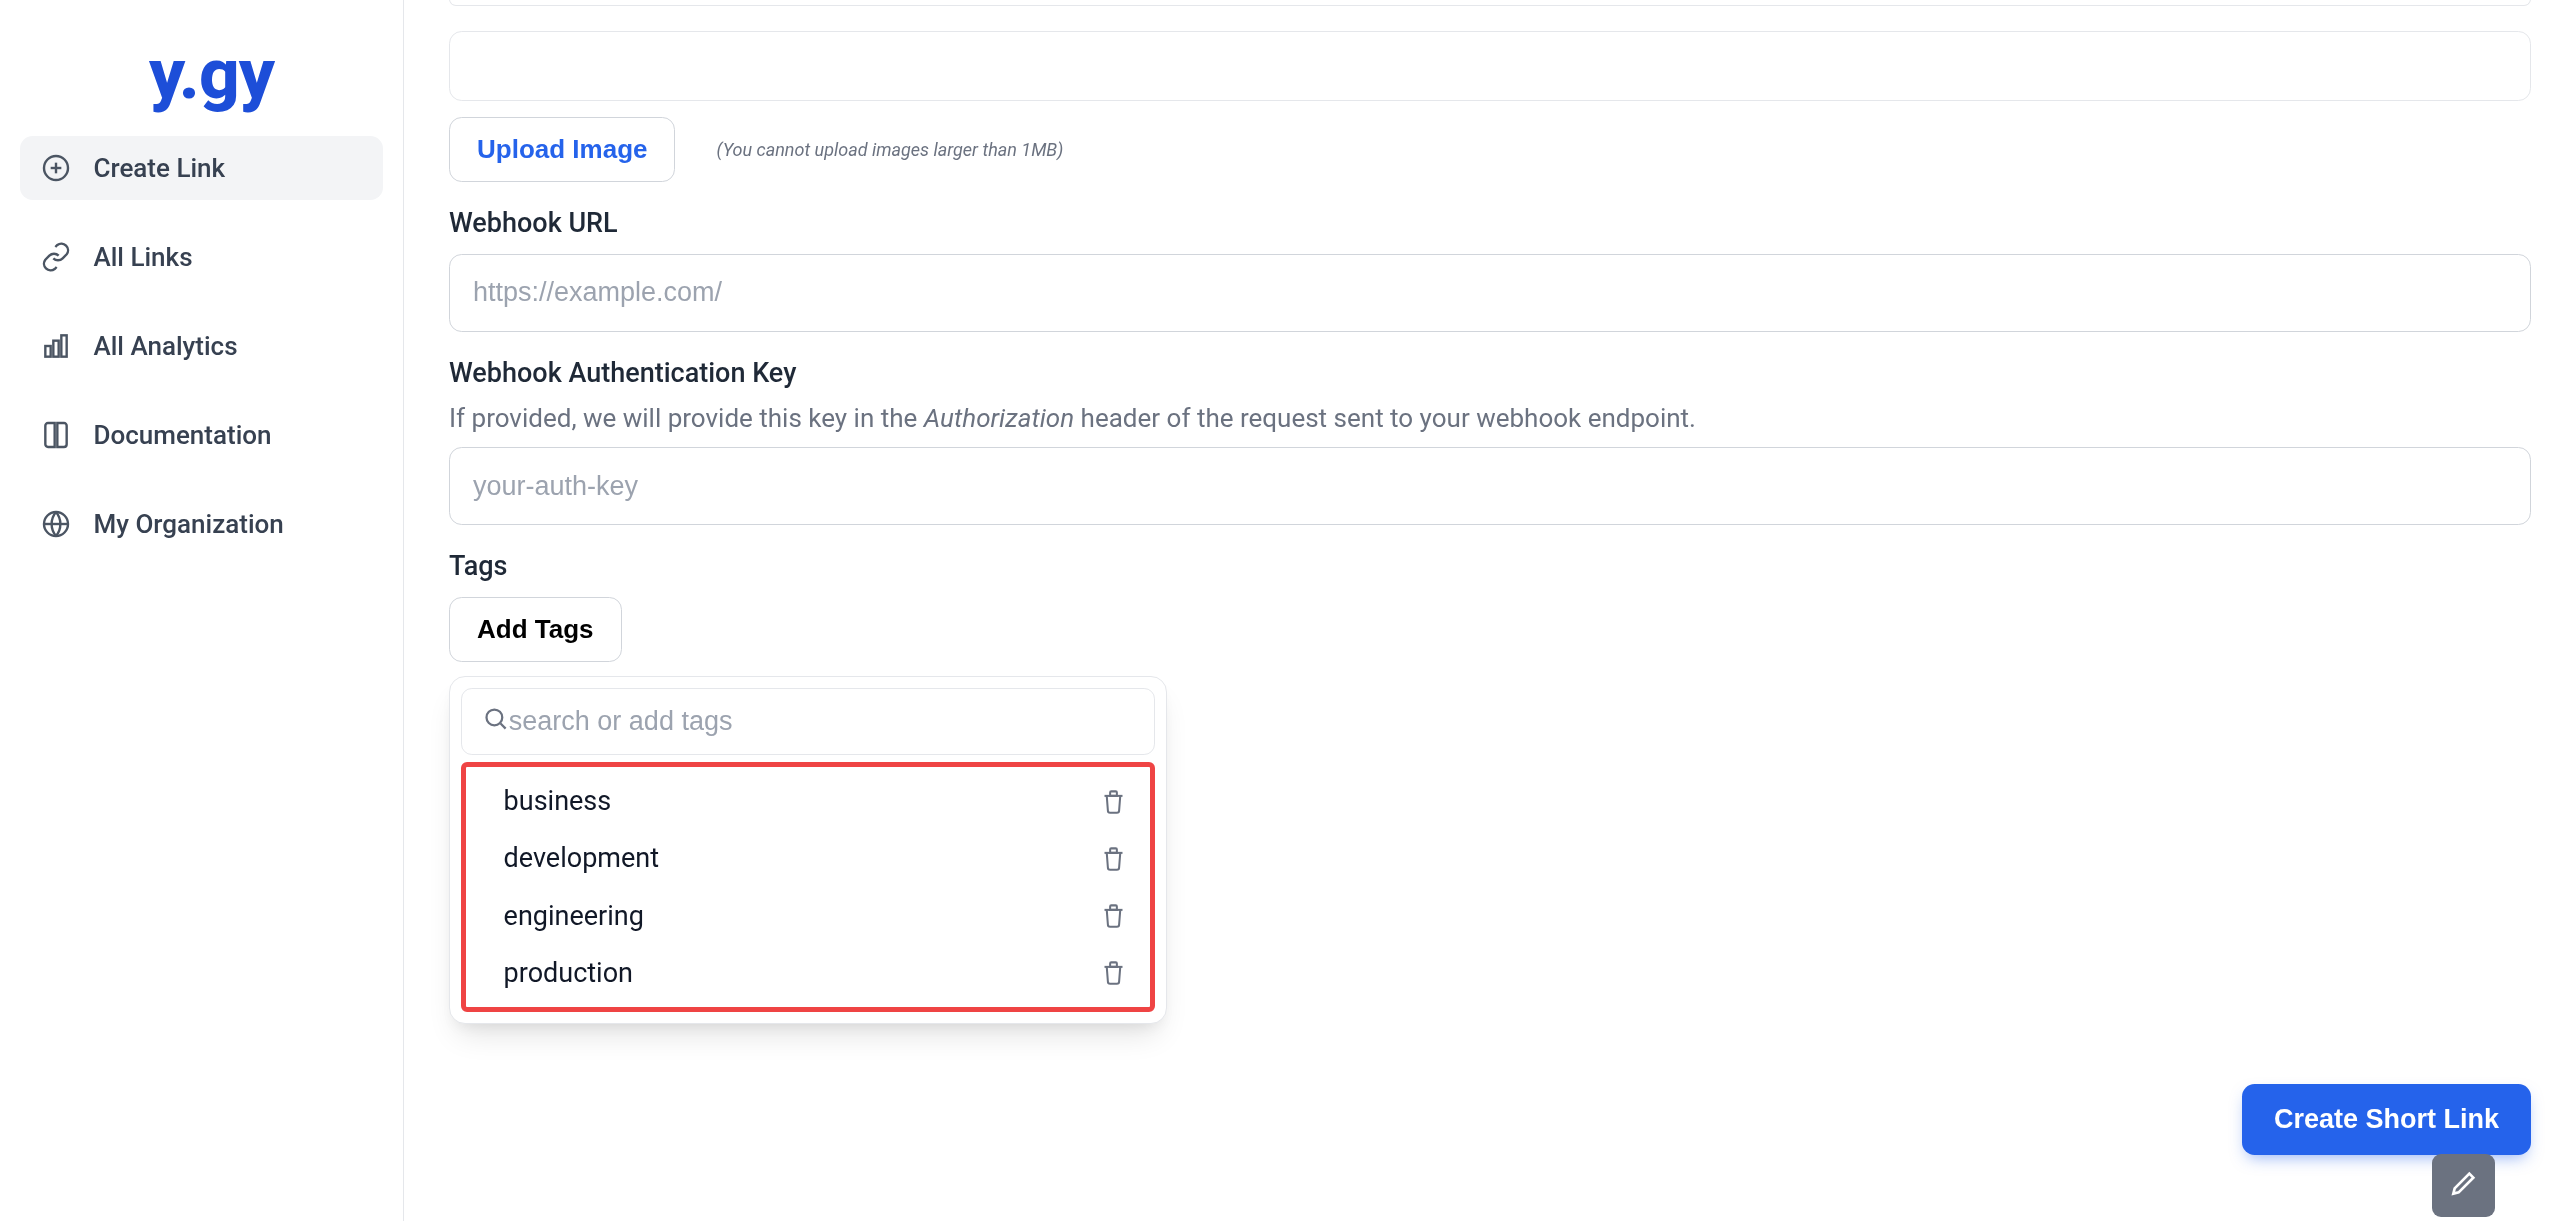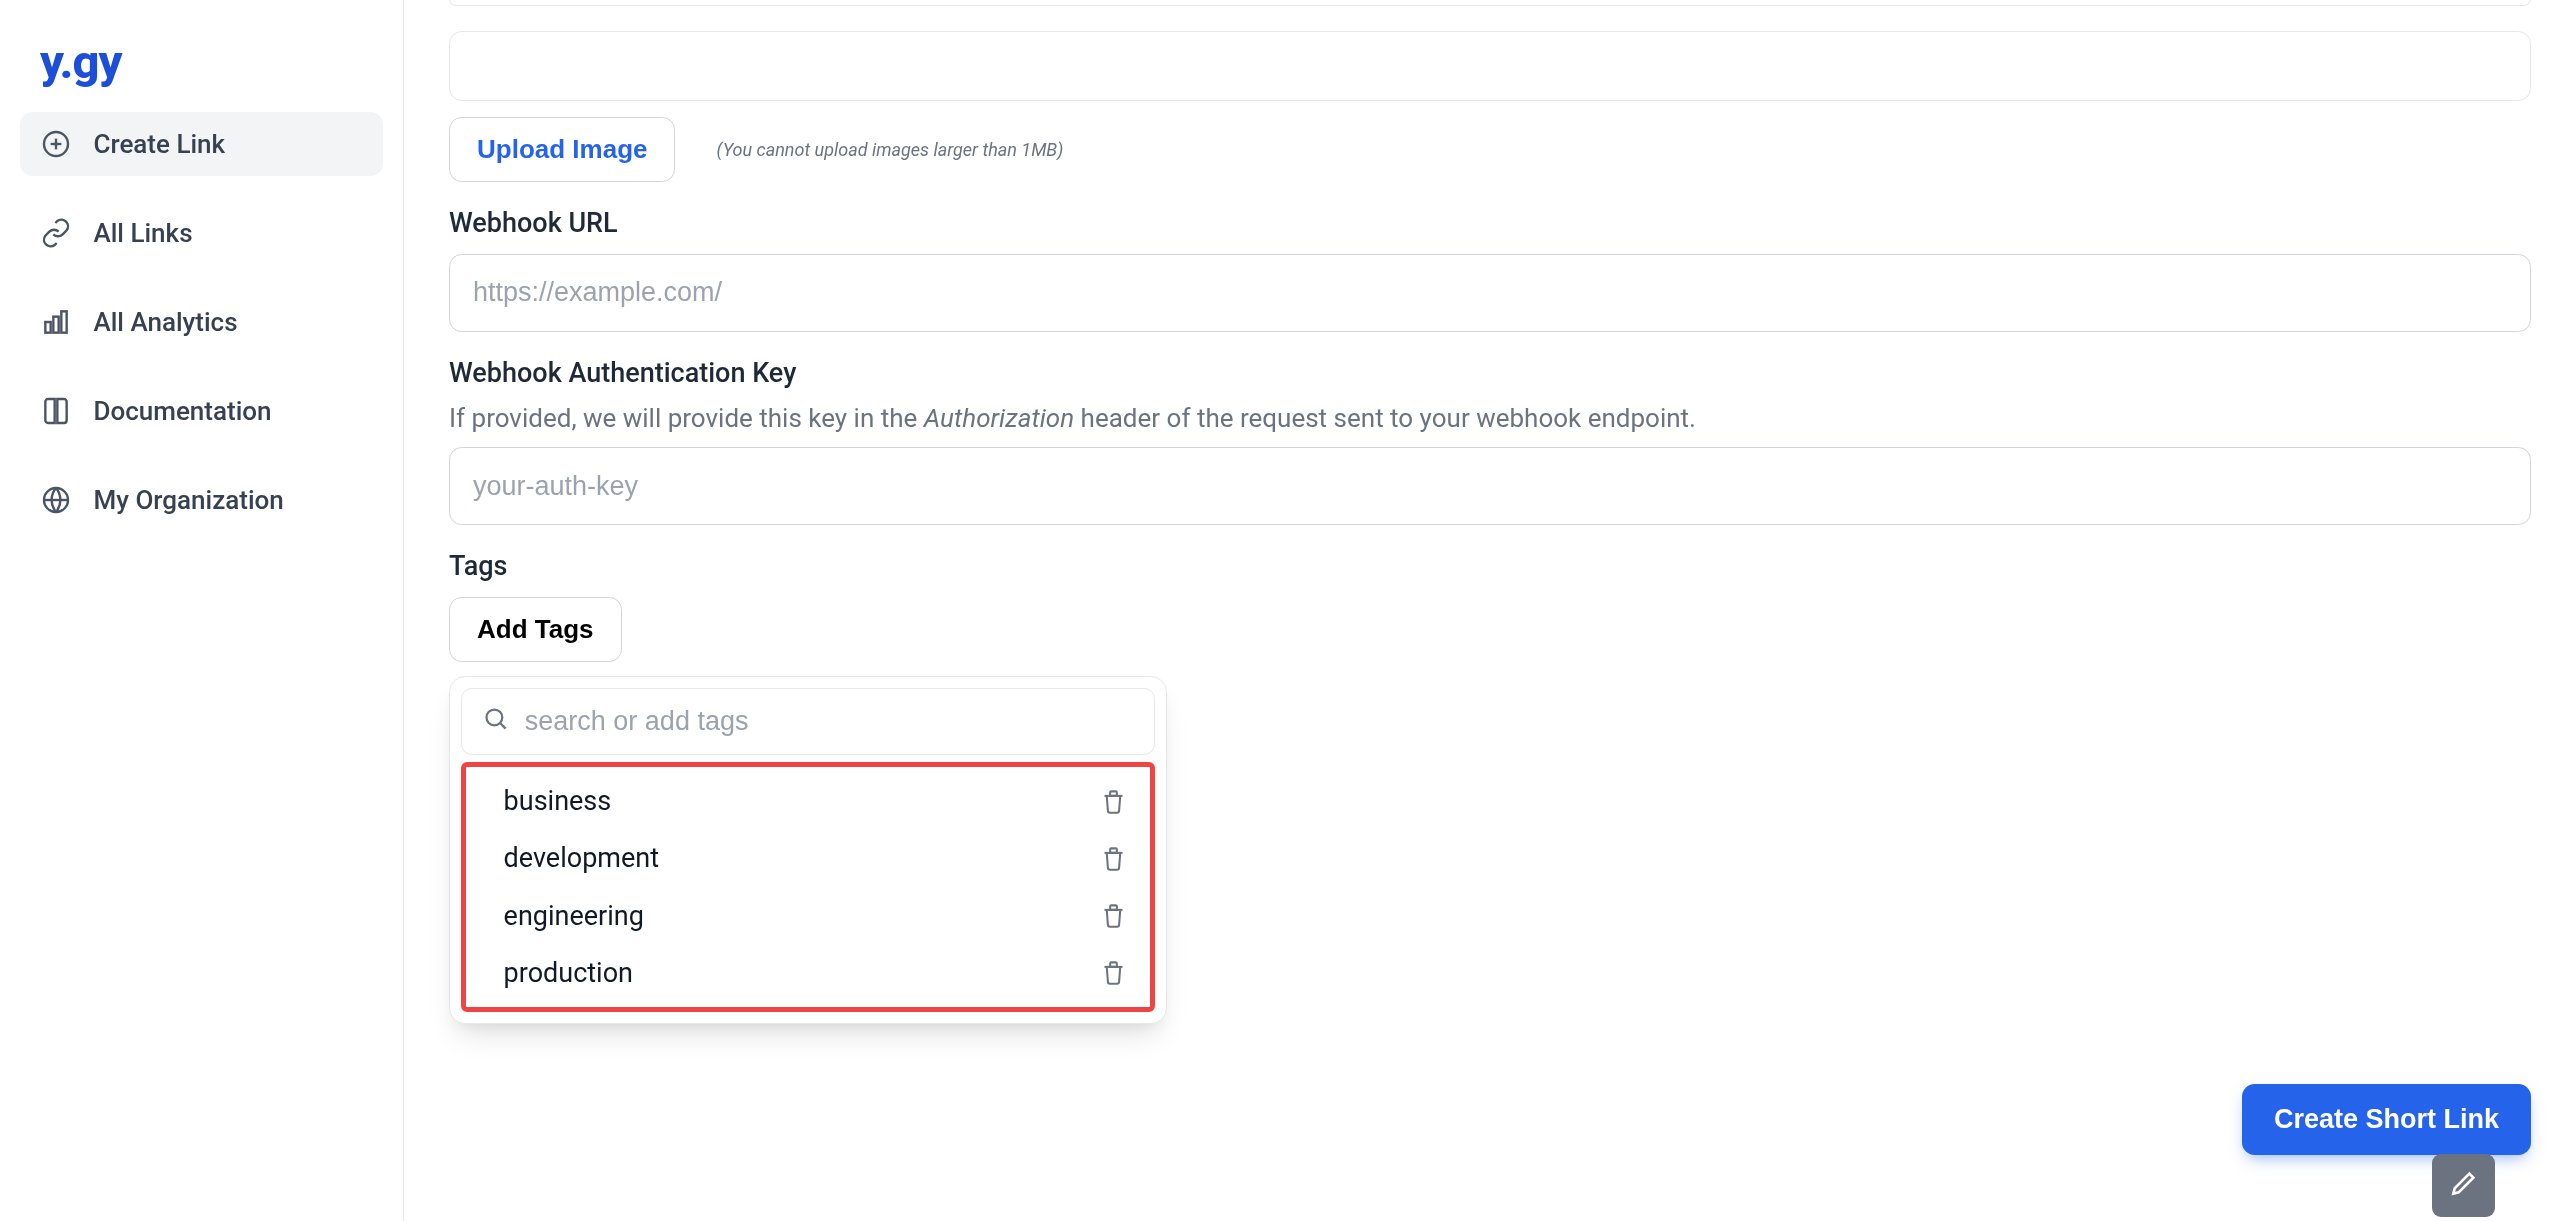--- a/index.html
+++ b/index.html
@@ -12,25 +12,26 @@
   }
   .app { display: flex; width: 100%; height: 100%; }
   .sidebar {
     width: 404px;
     border-right: 0.9px solid #e5e7eb;
     padding: 38px 20px 0 20px;
     display: flex; flex-direction: column;
   }
   .logo {
     font-weight: 800;
-    font-size: 47px;
+    font-size: 71px;
     color: #1d4ed8;
     letter-spacing: -0.9px;
     margin: 0 0 27px 20px;
     line-height: 1;
+    text-align: center;
   }
   .nav { display: flex; flex-direction: column; gap: 25px; }
   .nav-item {
     display: flex; align-items: center; gap: 21.5px;
     padding: 16px 20px;
     border-radius: 12.6px;
     color: #374151;
     font-size: 26px;
     font-weight: 500;
     cursor: pointer;
@@ -101,21 +102,21 @@
   .tags-dropdown {
     margin-top: 14.4px;
     width: 718px;
     border: 0.9px solid #e5e7eb;
     border-radius: 16px;
     background: #fff;
     box-shadow: 0 18px 31px -9px rgba(0,0,0,0.12), 0 7.2px 14.4px -7.2px rgba(0,0,0,0.08);
     padding: 10.8px;
   }
   .tag-search {
-    display: flex; align-items: center; gap: 16px;
+    display: flex; align-items: center; 
     border: 0.9px solid #e5e7eb;
     border-radius: 10.8px;
     padding: 16px 20px;
     margin-bottom: 7.2px;
   }
   .tag-search svg { width: 27px; height: 27px; color: #6b7280; flex: 0 0 27px; }
   .tag-search input {
     flex: 1; border: none; outline: none; font-size: 27px; color: #374151;
   }
   .tag-search input::placeholder { color: #9ca3af; }

